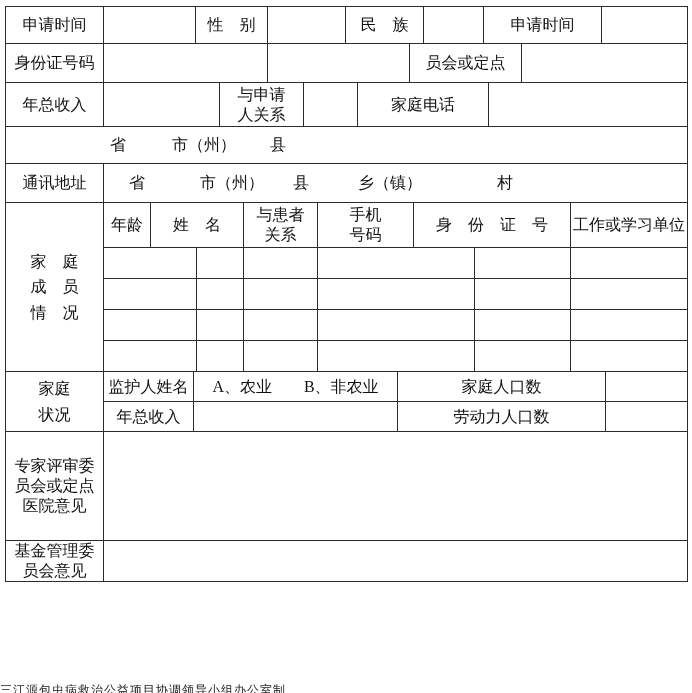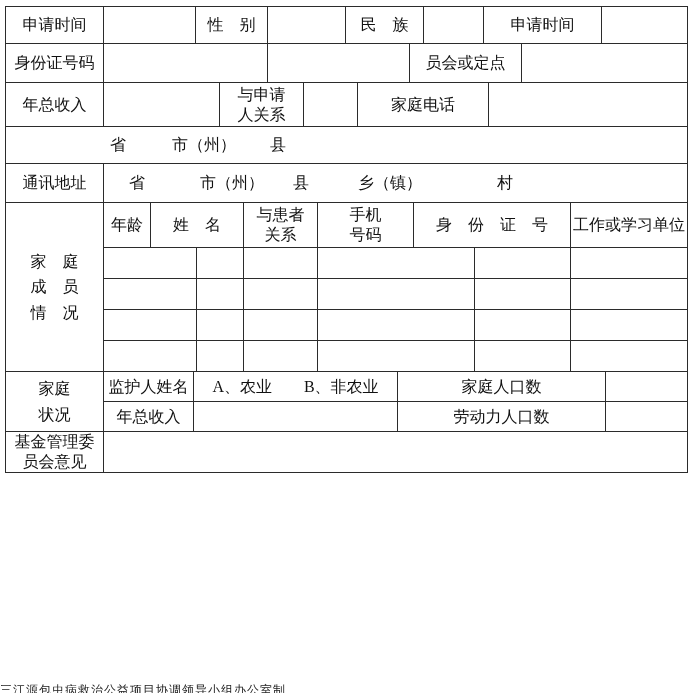--- a/index.html
+++ b/index.html
@@ -172,20 +172,26 @@
         <div class="row" style="height:30px">
           <div class="cell" style="width:90px">年总收入</div>
           <div class="cell" style="width:204px"></div>
           <div class="cell" style="width:208px">劳动力人口数</div>
           <div class="cell"></div>
         </div>
       </div>
     </div>
 
 
+    <div class="row" style="height:109px">
+      <div class="cell" style="width:98px">专家评审委
+员会或定点
+医院意见</div>
+      <div class="cell"></div>
+    </div>
 
     <div class="row" style="height:40px">
       <div class="cell" style="width:98px">基金管理委
 员会意见</div>
       <div class="cell"></div>
     </div>
 
   </div>
 
   <div class="footer">三江源包虫病救治公益项目协调领导小组办公室制</div>

